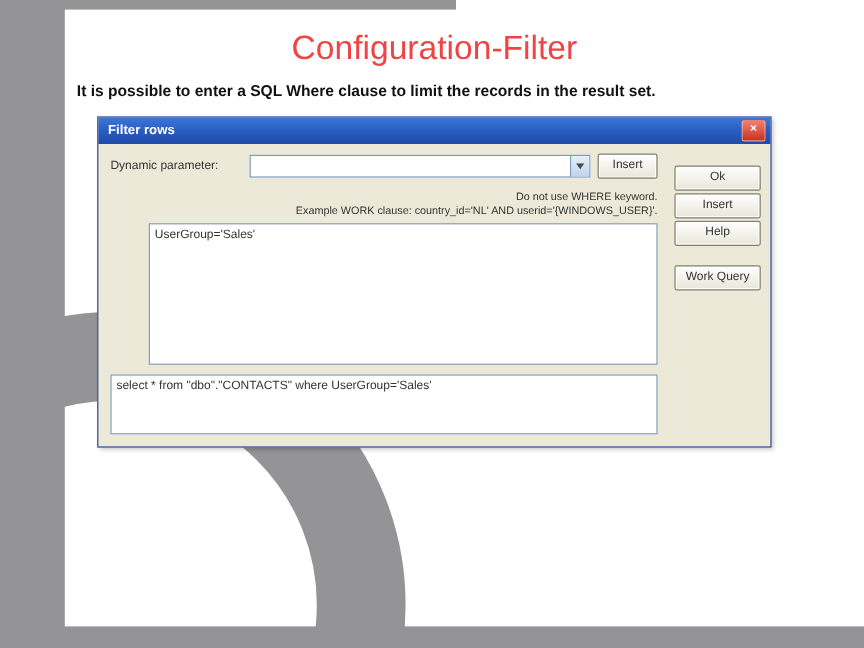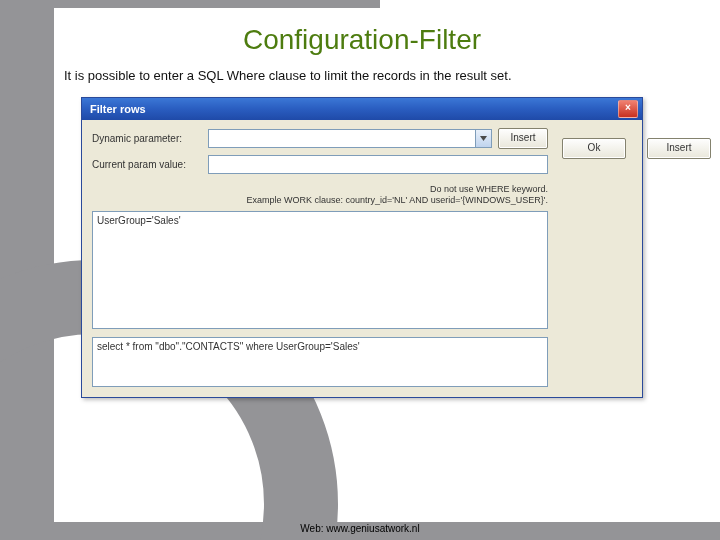--- a/index.html
+++ b/index.html
@@ -39,27 +39,28 @@
 .slide {
   position: relative;
   z-index: 1;
   padding: 24px 60px 10px 64px;
 }
 h1.title {
   text-align: center;
   font-size: 28px;
   font-weight: normal;
   margin: 0 0 12px 0;
-  color: #4d7c0f;
+  color: #ef4444;
   font-family: Verdana, Arial, sans-serif;
 }
 p.desc {
   font-size: 13px;
   margin: 0 0 14px 0;
   color: #111;
+  font-weight: bold;
 }
 .dialog {
   width: 560px;
   margin: 0 auto;
   border: 1px solid #2a4a9a;
   background: #ece9d8;
   box-shadow: 2px 2px 4px rgba(0,0,0,0.25);
   font-family: Tahoma, Arial, sans-serif;
   font-size: 10px;
   position: relative;
@@ -144,42 +145,43 @@
   line-height: 17px;
   cursor: default;
   box-shadow: inset 0 0 0 1px #fff;
 }
 .right-col {
   position: absolute;
   top: 40px;
   right: 10px;
   width: 70px;
   display: flex;
-  flex-direction: row;
-  gap: 21px;
+  flex-direction: column;
+  gap: 2px;
 }
 .right-col .btn { width: 100%; }
 .form-area {
   padding-right: 84px;
 }
 .note {
   margin-top: 10px;
   font-size: 9px;
   line-height: 1.25;
   text-align: right;
 }
 .textarea {
   margin-top: 4px;
   height: 110px;
   background: #fff;
   border: 1px solid #7f9db9;
   padding: 3px 4px;
   font-size: 10px;
   font-family: Tahoma, Arial;
   overflow: hidden;
+  margin-left: 32px;
 }
 .preview {
   margin-top: 8px;
   height: 42px;
   background: #fff;
   border: 1px solid #7f9db9;
   padding: 3px 4px;
   font-size: 10px;
   overflow: hidden;
 }
@@ -230,37 +232,32 @@
             <div class="combo-txt"></div>
             <div class="combo-btn">
               <svg viewBox="0 0 7 5">
                   <path d="M0 0 L7 0 L3.5 5 Z" fill="#4a4a4a"></path>
                 </svg>
             </div>
           </div>
           <div class="btn" style="min-width:48px">Insert</div>
         </div>
 
-        <div class="row">
-          <div class="lbl">Current param value:</div>
-          <div class="txt-input"></div>
-        </div>
 
         <div class="note">
           <div>Do not use WHERE keyword.</div>
           <div>Example WORK clause: country_id='NL' AND userid='{WINDOWS_USER}'.</div>
         </div>
 
         <div class="textarea">
           <span>UserGroup='Sales'</span>
         </div>
 
         <div class="preview">
           <span>select * from "dbo"."CONTACTS" where UserGroup='Sales'</span>
         </div>
       </div>
     </div>
   </div>
 </div>
 
 <div class="footer">
-  <div>Web: www.geniusatwork.nl</div>
 </div>
 
 </body></html>

